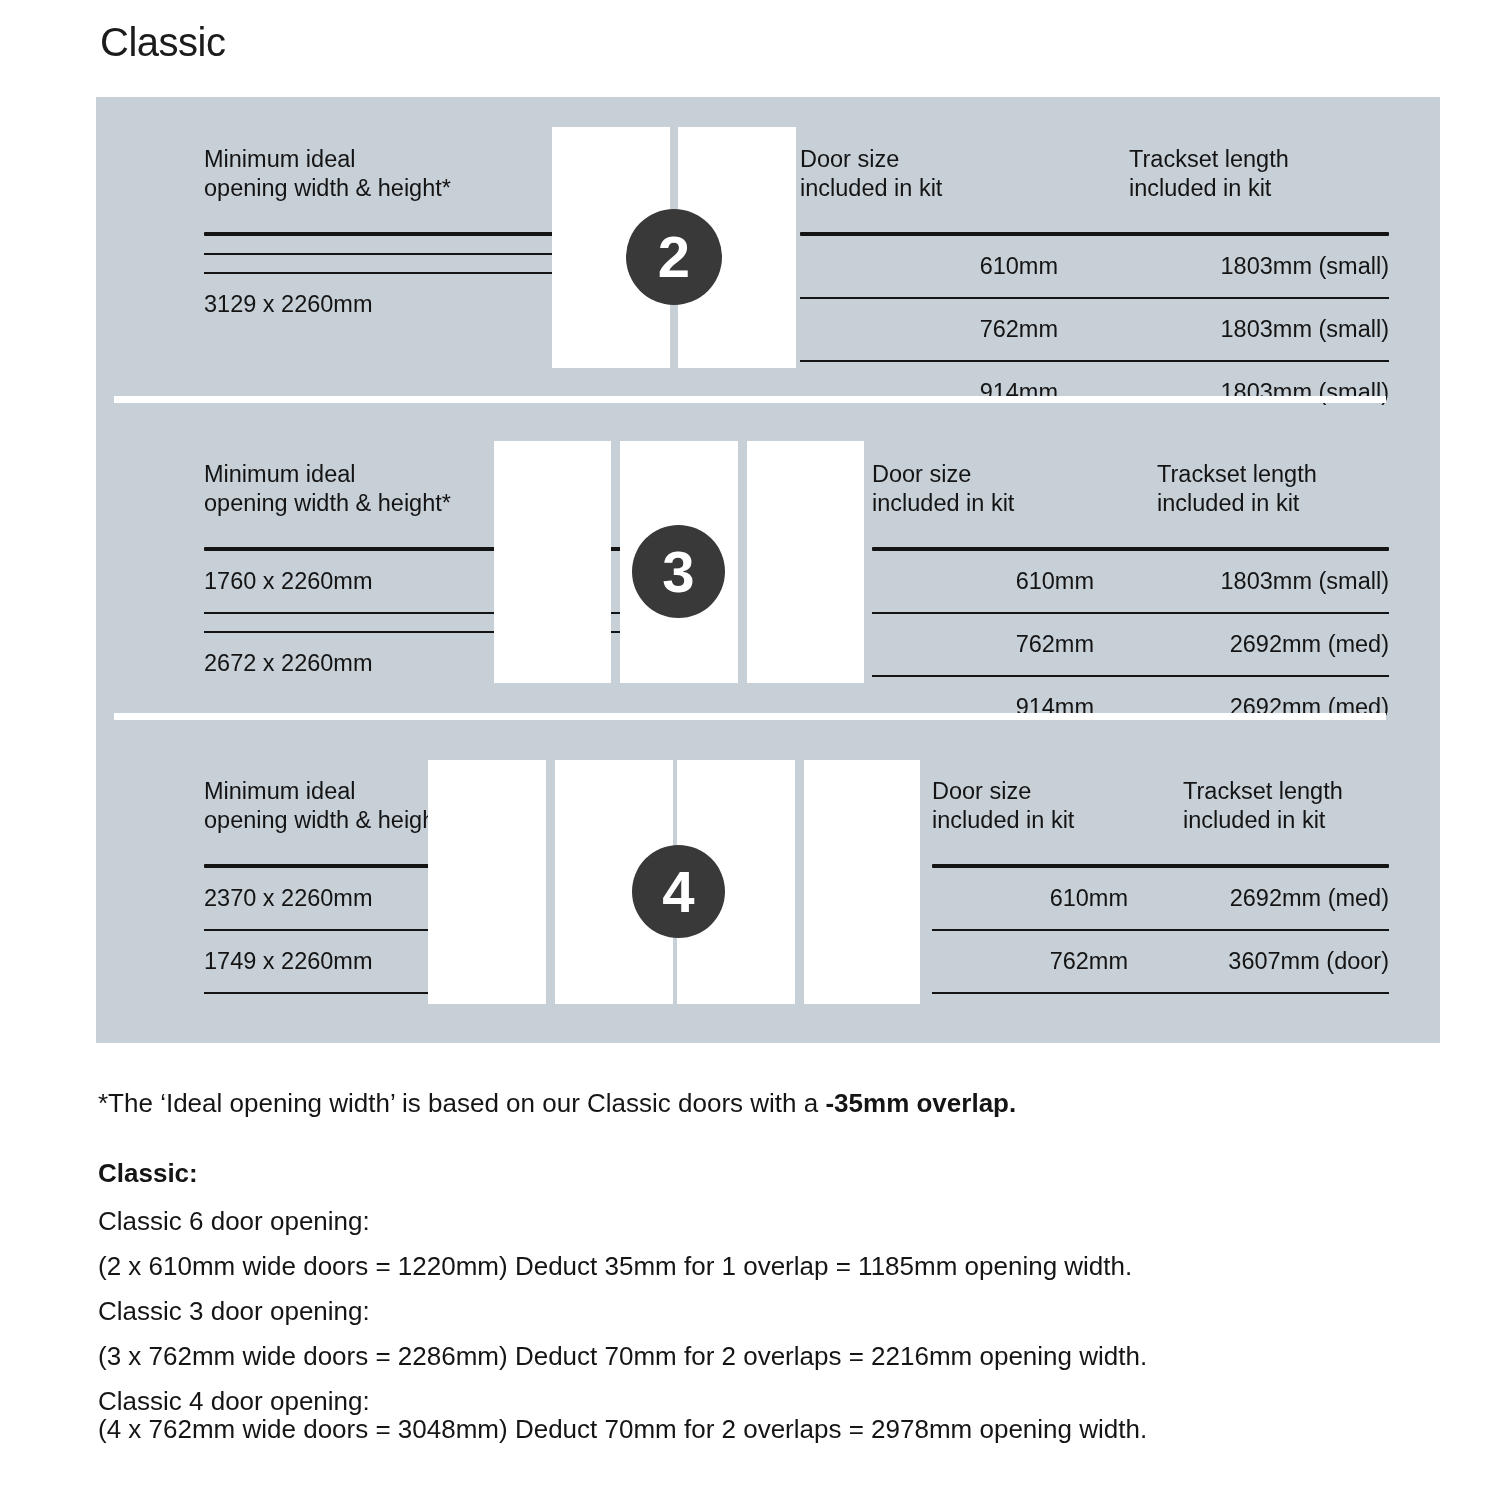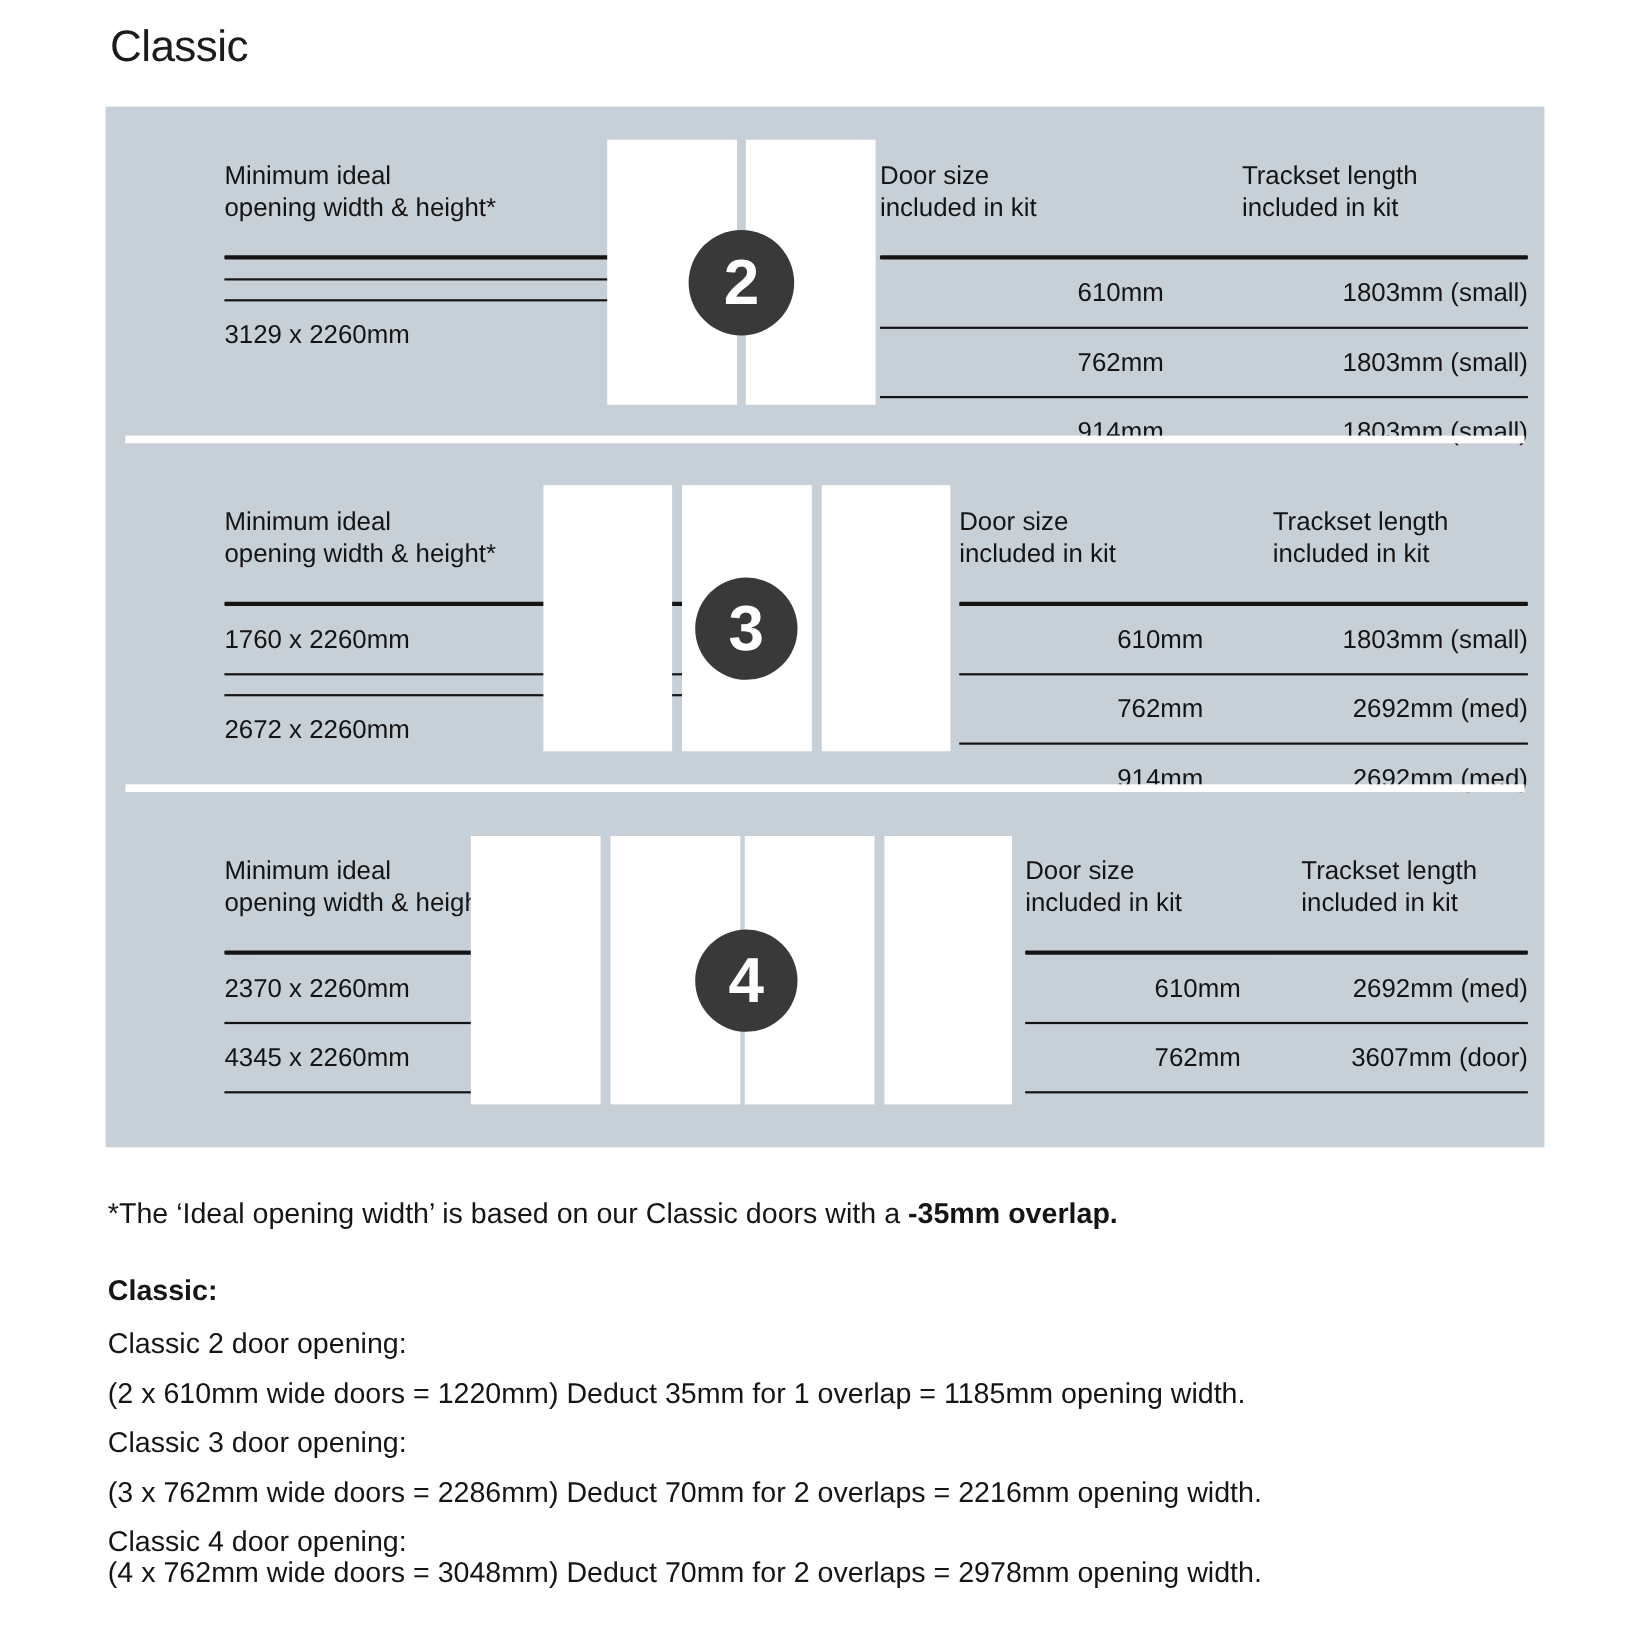--- a/index.html
+++ b/index.html
@@ -28,20 +28,21 @@
   }
 
   
   .panel {
     position: absolute;
     left: 96px;
     top: 97px;
     width: 1308px;
     height: 946px;
     background: #c7cfd7;
+    padding-left: 36px;
   }
 
   .section {
     position: absolute;
     left: 0;
     width: 100%;
   }
   .section-sep {
     position: absolute;
     left: 18px;
@@ -258,21 +259,21 @@
   <div class="section-sep" style="top:616px;"></div>
 
   <div class="section" style="top:623px;height:323px;">
 
     <div class="col col-left" style="top:57px;width:323px;">
       <div class="col-head">Minimum ideal
 opening width &amp; height*</div>
       <div class="rule-thick" style="margin-top:29px;width:323px;"></div>
       <div class="cell cell-left" style="margin-top:16px;">2370 x 2260mm</div>
       <div class="rule-thin" style="margin-top:17px;width:323px;"></div>
-      <div class="cell cell-left" style="margin-top:16px;">4345 x 2260mm</div>
+      <div class="cell cell-left" style="margin-top:16px;">1749 x 2260mm</div>
       <div class="rule-thin" style="margin-top:17px;width:323px;"></div>
     </div>
 
     <div class="doors" style="left:332px;top:40px;width:492px;height:244px;">
       <div class="door-panel" style="width:118px;"></div>
       <div class="door-gap" style="width:9px;"></div>
       <div class="door-panel" style="width:118px;"></div>
       <div class="door-gap" style="width:4px;"></div>
       <div class="door-panel" style="width:118px;"></div>
       <div class="door-gap" style="width:9px;"></div>
@@ -311,18 +312,18 @@
   </div>
 
 </div>
 
 <div class="footnote" style="top:1086px;">
   <span>*The ‘Ideal opening width’ is based on our Classic doors with a </span><b>-35mm overlap.</b>
 </div>
 
 <div class="examples-head" style="top:1158px;">Classic:</div>
 
-<div class="ex-line" style="top:1204px;">Classic 2 door opening:</div>
+<div class="ex-line" style="top:1204px;">Classic 6 door opening:</div>
 <div class="ex-line" style="top:1249px;">(2 x 610mm wide doors = 1220mm)  Deduct 35mm for 1 overlap = 1185mm opening width.</div>
 <div class="ex-line" style="top:1294px;">Classic 3 door opening:</div>
 <div class="ex-line" style="top:1339px;">(3 x 762mm wide doors = 2286mm)  Deduct 70mm for 2 overlaps = 2216mm opening width.</div>
 <div class="ex-line" style="top:1384px;">Classic 4 door opening:</div>
 <div class="ex-line" style="top:1412px;">(4 x 762mm wide doors = 3048mm)  Deduct 70mm for 2 overlaps = 2978mm opening width.</div>
 
 </body></html>

